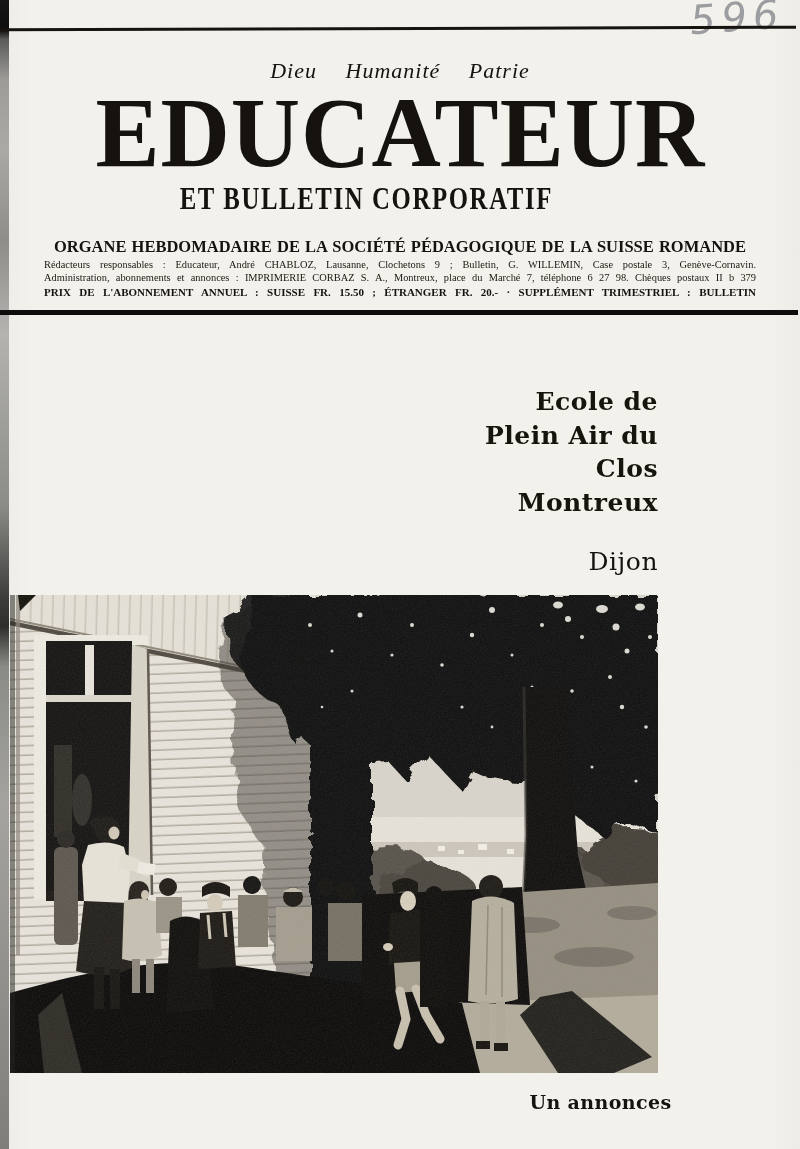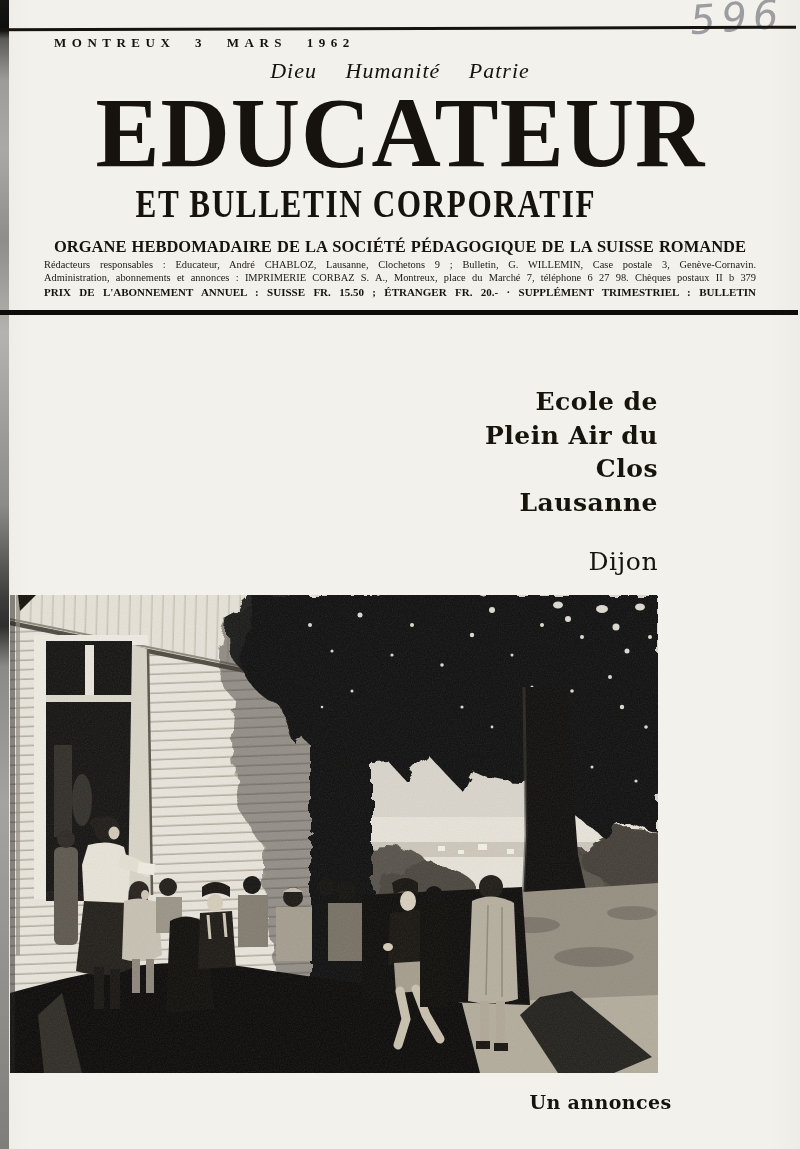--- a/index.html
+++ b/index.html
@@ -14,21 +14,21 @@
     background:linear-gradient(180deg,#161616 0%,#0e0e0e 2.6%,#5a5a58 3.4%,#9d9c99 7%,#aaa9a5 13%,#8e8d89 21%,#b4b3af 29%,#8b8b87 44%,#3d3d3b 52%,#2e2e2c 54.5%,#8a8a86 58%,#a4a39f 70%,#92908c 85%,#807e7a 100%);
   }
   .rule-top{left:0; top:27px; width:796px; height:3px; background:#17140f; transform:rotate(-0.18deg);}
   .rule-thick{left:0; top:310px; width:798px; height:5px; background:#0f0d0b;}
   .hdr{top:35px; font-weight:bold; font-size:13px; letter-spacing:5.5px; word-spacing:11px; white-space:nowrap;}
   .hdr-left{left:54px;}
   .hdr-right{right:54px; letter-spacing:4.5px;}
   .motto{top:58px; left:0; width:800px; text-align:center; font-style:italic; font-size:22px; word-spacing:22px; letter-spacing:1px;}
   .title{top:83px; left:0; width:800px; text-align:center; font-size:99px; line-height:1; font-weight:bold; white-space:nowrap;}
   .title>span{display:inline-block; transform:scaleX(.97); transform-origin:50% 50%; letter-spacing:1px;}
-  .subtitle{top:181px; left:0; width:732px; text-align:center; font-size:39px; font-weight:bold; white-space:nowrap;}
+  .subtitle{top:181px; left:0; width:732px; text-align:center; font-size:31px; font-weight:bold; white-space:nowrap;}
   .subtitle>span{display:inline-block; transform:scaleX(.80); transform-origin:50% 50%; letter-spacing:2px;}
   .organ{top:237px; left:54px; width:692px; font-weight:bold; font-size:16.5px; word-spacing:1px;
          text-align:justify; text-align-last:justify; height:20px; overflow:hidden; white-space:normal;}
   .fine{left:44px; width:712px; font-size:10.4px; color:#1c1812; text-align:justify; text-align-last:justify; height:13px; overflow:hidden;}
   .fine1{top:259px;} .fine2{top:272px;}
   .price{top:286px; left:44px; width:712px; font-weight:bold; font-size:11px; text-align:justify; text-align-last:justify; height:14px; overflow:hidden;}
   .headline{top:385px; right:142px; text-align:right; font-family:"DejaVu Serif", serif; font-weight:bold;
             font-size:25px; line-height:33.5px; letter-spacing:.5px; color:#17130d;}
   .dijon{top:547px; right:142px; text-align:right; font-family:"DejaVu Serif", serif; font-weight:normal; font-size:25px; letter-spacing:.5px;}
   .photo{left:10px; top:595px; width:648px; height:478px;}
@@ -39,39 +39,38 @@
 </style>
 </head>
 <body>
 
 <div class="page">
 
   <div class="abs spine"></div>
   <div class="abs handwritten">596</div>
   <div class="abs rule-top"></div>
 
-  <div class="abs hdr hdr-left">MONTREUX 3 MARS 1962</div>
 
   <div class="abs motto">Dieu Humanité Patrie</div>
 
   <div class="abs title"><span>EDUCATEUR</span></div>
   <div class="abs subtitle"><span>ET BULLETIN CORPORATIF</span></div>
 
   <div class="abs organ">ORGANE HEBDOMADAIRE DE LA SOCIÉTÉ PÉDAGOGIQUE DE LA SUISSE ROMANDE</div>
   <div class="abs fine fine1">Rédacteurs responsables : Educateur, André CHABLOZ, Lausanne, Clochetons 9 ; Bulletin, G. WILLEMIN, Case postale 3, Genève-Cornavin.</div>
   <div class="abs fine fine2">Administration, abonnements et annonces : IMPRIMERIE CORBAZ S. A., Montreux, place du Marché 7, téléphone 6 27 98. Chèques postaux II b 379</div>
   <div class="abs price">PRIX DE L'ABONNEMENT ANNUEL : SUISSE FR. 15.50 ; ÉTRANGER FR. 20.- · SUPPLÉMENT TRIMESTRIEL : BULLETIN BIBLIOGRAPHIQUE</div>
 
   <div class="abs rule-thick"></div>
 
   <div class="abs headline">
     <div>Ecole de</div>
     <div>Plein Air du</div>
     <div>Clos</div>
-    <div>Lausanne</div>
+    <div>Montreux</div>
   </div>
   <div class="abs dijon">Dijon</div>
 
   <div class="abs photo">
     <svg viewBox="0 0 648 478" preserveAspectRatio="none">
       <defs>
         <pattern id="p-clap" width="24" height="9.5" patternUnits="userSpaceOnUse" patternTransform="rotate(-2.2)">
           <rect width="24" height="9.5" fill="#e9e5dc"></rect>
           <rect y="8" width="24" height="1.6" fill="#b2ab9d"></rect>
         </pattern>

